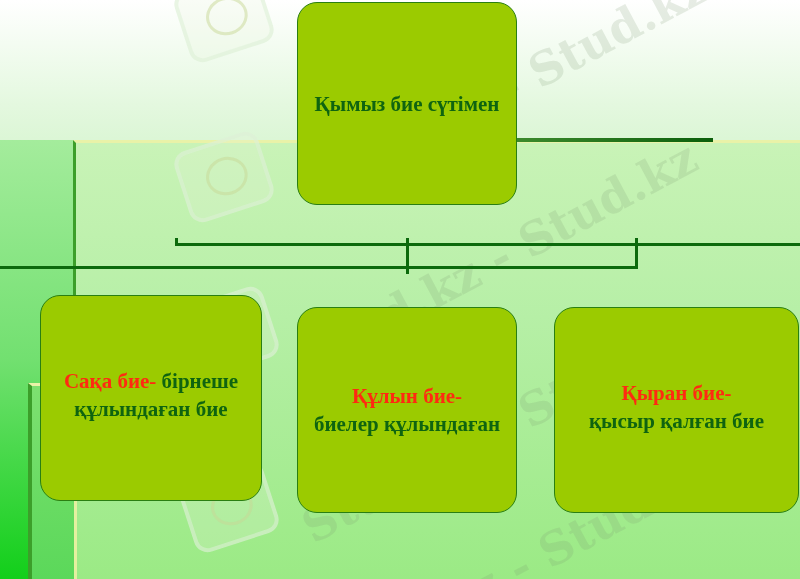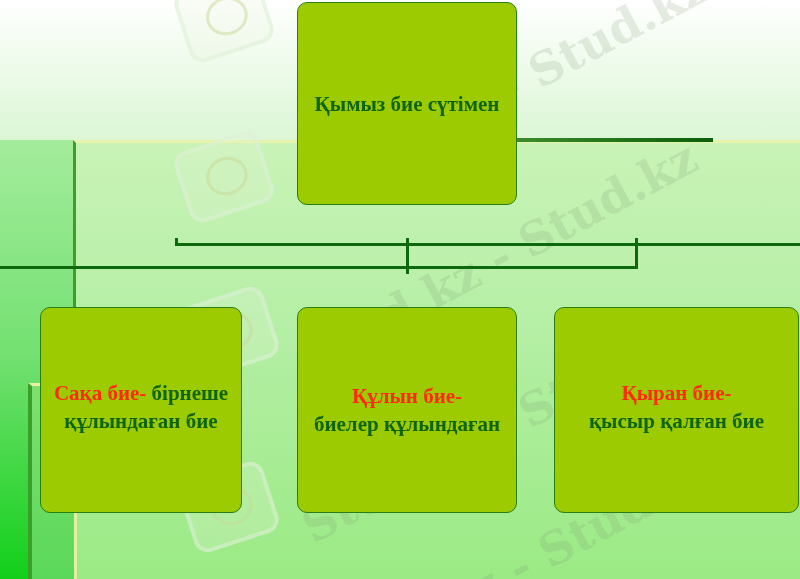--- a/index.html
+++ b/index.html
@@ -40,28 +40,28 @@
     border-radius: 14px; transform: rotate(-18deg); background: rgba(230,245,220,0.25);
   }
   .logo-tile::after {
     content: ""; position: absolute; left: 22px; top: 14px; width: 36px; height: 32px;
     border-radius: 50%; border: 3px solid rgba(200,215,150,0.5);
   }
   .line { position: absolute; background: #0c6a0c; }
   .line-top-right { left: 517px; top: 138px; width: 196px; height: 4px; background: linear-gradient(90deg,#3c8a2c,#0b5f0b); }
   .box {
     position: absolute; background: #9bcb00; border: 1.5px solid #2a7f12;
-    border-radius: 10px; box-sizing: border-box;
+    border-radius: 20px; box-sizing: border-box;
     display: flex; flex-direction: row; align-items: center; justify-content: center;
     text-align: center; font-weight: bold; font-size: 21px; line-height: 28px;
     color: #0f6410;
   }
   .box .red { color: #ff2a12; }
   .box-top { left: 297px; top: 2px; width: 220px; height: 203px; font-size: 21px; }
-  .box-1 { left: 40px; top: 307px; width: 202px; height: 206px; align-items: center; }
+  .box-1 { left: 40px; top: 295px; width: 222px; height: 206px; align-items: center; }
   .box-2 { left: 297px; top: 307px; width: 220px; height: 206px; }
   .box-3 { left: 554px; top: 307px; width: 245px; height: 206px; }
   .box-3 .text, .box-1 .text { margin-top: -6px; }
 </style>
 </head>
 <body>
 
 <div class="band-left"></div>
 <div class="panel-top"></div>
 <div class="panel-bottom"></div>

